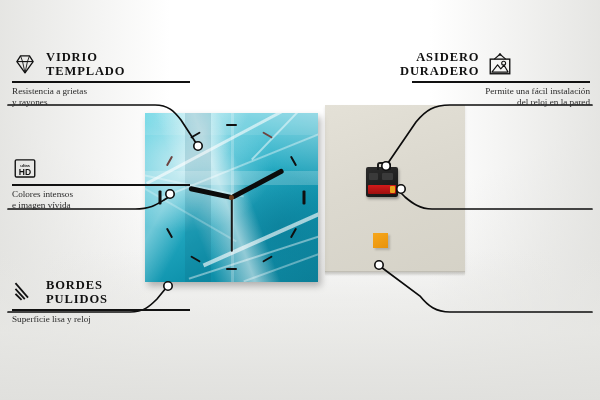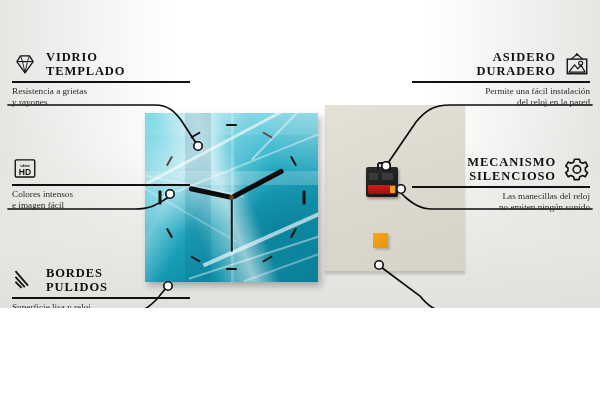--- a/index.html
+++ b/index.html
@@ -3,21 +3,21 @@
 <meta charset="utf-8">
 <style>
   html,body{margin:0;padding:0;}
   body{
     width:600px;height:400px;overflow:hidden;
     font-family:"Liberation Serif", serif;
     background:#ffffff;
     position:relative;
   }
   #stage{
-    position:absolute;inset:0;width:600px;height:308px;overflow:hidden;
+    position:absolute;inset:0;width:600px;height:400px;overflow:hidden;
     background:
       radial-gradient(120% 90% at 50% 10%, #ffffff 0%, #ffffff 45%, #f4f4f3 72%, #ececeb 100%);
   }
   
   .floor-shade{
     position:absolute;left:0;right:0;bottom:0;height:150px;
     background:linear-gradient(to bottom, rgba(236,236,234,0) 0%, rgba(231,231,228,0.75) 55%, rgba(224,224,221,0.95) 100%);
     pointer-events:none;
   }
   .corner-shade-l{
@@ -119,21 +119,21 @@
     line-height:14px;text-transform:uppercase;white-space:pre-line;
   }
   .callout .rule{height:1.6px;background:#111;margin-top:3px;}
   .callout .sub{
     font-family:"Liberation Serif", serif;
     font-size:9.2px;color:#2a2a2a;line-height:11.2px;margin-top:3px;white-space:pre-line;
   }
   .callout.left{left:12px;text-align:left;}
   .callout.left .head{justify-content:flex-start;}
   .callout.right{right:10px;text-align:right;}
-  .callout.right .head{justify-content:flex-end;}
+  .callout.right .head{}
   .ico{width:26px;height:26px;flex:0 0 26px;display:block;}
 
   
   #wires{position:absolute;left:0;top:0;width:600px;height:400px;pointer-events:none;}
 </style>
 </head>
 <body>
 
 <div id="stage">
 
@@ -232,24 +232,24 @@
   <div class="callout left" style="top:155px;">
     <div class="head">
       <svg class="ico" viewBox="0 0 32 32">
         <rect x="4" y="6" width="24" height="21" rx="1.5" fill="none" stroke="#111" stroke-width="1.7"></rect>
         <text x="16" y="14.5" text-anchor="middle" font-family="Liberation Sans, sans-serif" font-size="5.4" font-weight="bold" fill="#111">ultra</text>
         <text x="16" y="24" text-anchor="middle" font-family="Liberation Sans, sans-serif" font-size="10.5" font-weight="bold" fill="#111">HD</text>
       </svg>
     </div>
     <div class="rule" style="width:178px"></div>
     <div class="sub">Colores intensos
-e imagen fácil</div>
-  </div>
-
-  <div class="callout left" style="top:266px;">
+e imagen vívida</div>
+  </div>
+
+  <div class="callout left" style="top:278px;">
     <div class="head">
       <svg class="ico" viewBox="0 0 32 32">
         <g stroke="#111" stroke-width="2.2" stroke-linecap="square">
           <path d="M5,6 L19,22"></path>
           <path d="M5,13 L15,24"></path>
           <path d="M5,19 L11,25"></path>
         </g>
         <path d="M19,22 L5,22" stroke="#111" stroke-width="0" fill="none"></path>
       </svg>
       <div class="title">BORDES
@@ -269,30 +269,15 @@
         <circle cx="16" cy="4.4" r="1.5" fill="#111"></circle>
         <path d="M6,26 L13,17 L17,22 L21,17.5 L26,26 Z" fill="none" stroke="#111" stroke-width="1.4" stroke-linejoin="round"></path>
         <circle cx="20.5" cy="15" r="2.4" fill="none" stroke="#111" stroke-width="1.4"></circle>
       </svg>
     </div>
     <div class="rule" style="width:178px;margin-left:12px;"></div>
     <div class="sub">Permite una fácil instalación
 del reloj en la pared</div>
   </div>
 
-  <div class="callout right" style="top:155px;">
-    <div class="head">
-      <div class="title">MECANISMO
-SILENCIOSO</div>
-      <svg class="ico" viewBox="0 0 32 32">
-        <g fill="none" stroke="#111" stroke-width="2" stroke-linejoin="round">
-          <path d="M13,4 L19,4 L20,7.6 L23.4,9 L26.7,7.4 L29,12.4 L26.3,14.7 L26.3,18.3 L29,20.6 L26,25.6 L22.8,24 L19.4,25.4 L18.6,29 L12.6,29 L11.8,25.4 L8.4,24 L5.2,25.6 L2.2,20.6 L4.9,18.3 L4.9,14.7 L2.2,12.4 L5.2,7.4 L8.4,9 L11.8,7.6 Z"></path>
-          <circle cx="15.9" cy="16.5" r="4.6"></circle>
-        </g>
-      </svg>
-    </div>
-    <div class="rule" style="width:178px;margin-left:12px;"></div>
-    <div class="sub">Las manecillas del reloj
-no emiten ningún sonido</div>
-  </div>
 
 
 </div>
 
 </body></html>

